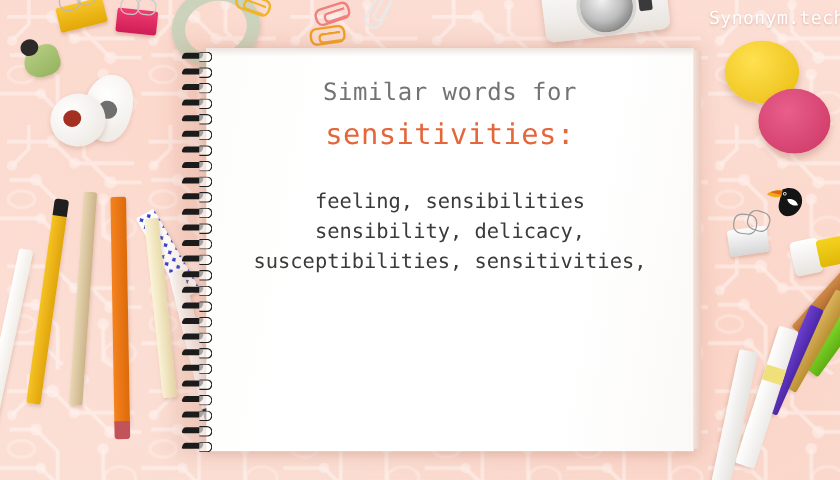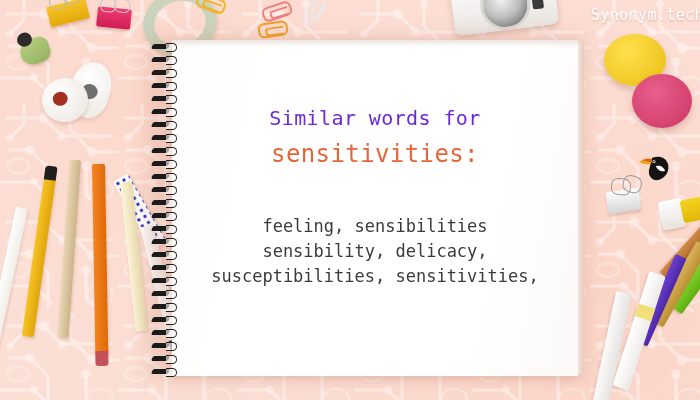--- a/index.html
+++ b/index.html
@@ -103,35 +103,35 @@
   
   .text-wrap {
     position: absolute;
     left: 22px; top: 0;
     width: 406px; height: 336px;
     display: flex;
     flex-direction: column;
     align-items: center;
   }
   .title-line {
-    margin-top: 66px;
+    margin-top: 24px;
     font-size: 20px;
     letter-spacing: .4px;
-    color: #6d28d9;
+    color: #737373;
     white-space: pre;
   }
   .headword {
     margin-top: 10px;
     font-size: 24px;
     letter-spacing: .4px;
     color: #e4663a;
     white-space: pre;
   }
   .synonyms {
-    margin-top: 46px;
+    margin-top: 30px;
     text-align: center;
     color: #3b3b3b;
     font-size: 17px;
     line-height: 25px;
   }
   .syn-line { white-space: pre; }
 
   
   .brand {
     position: absolute;

